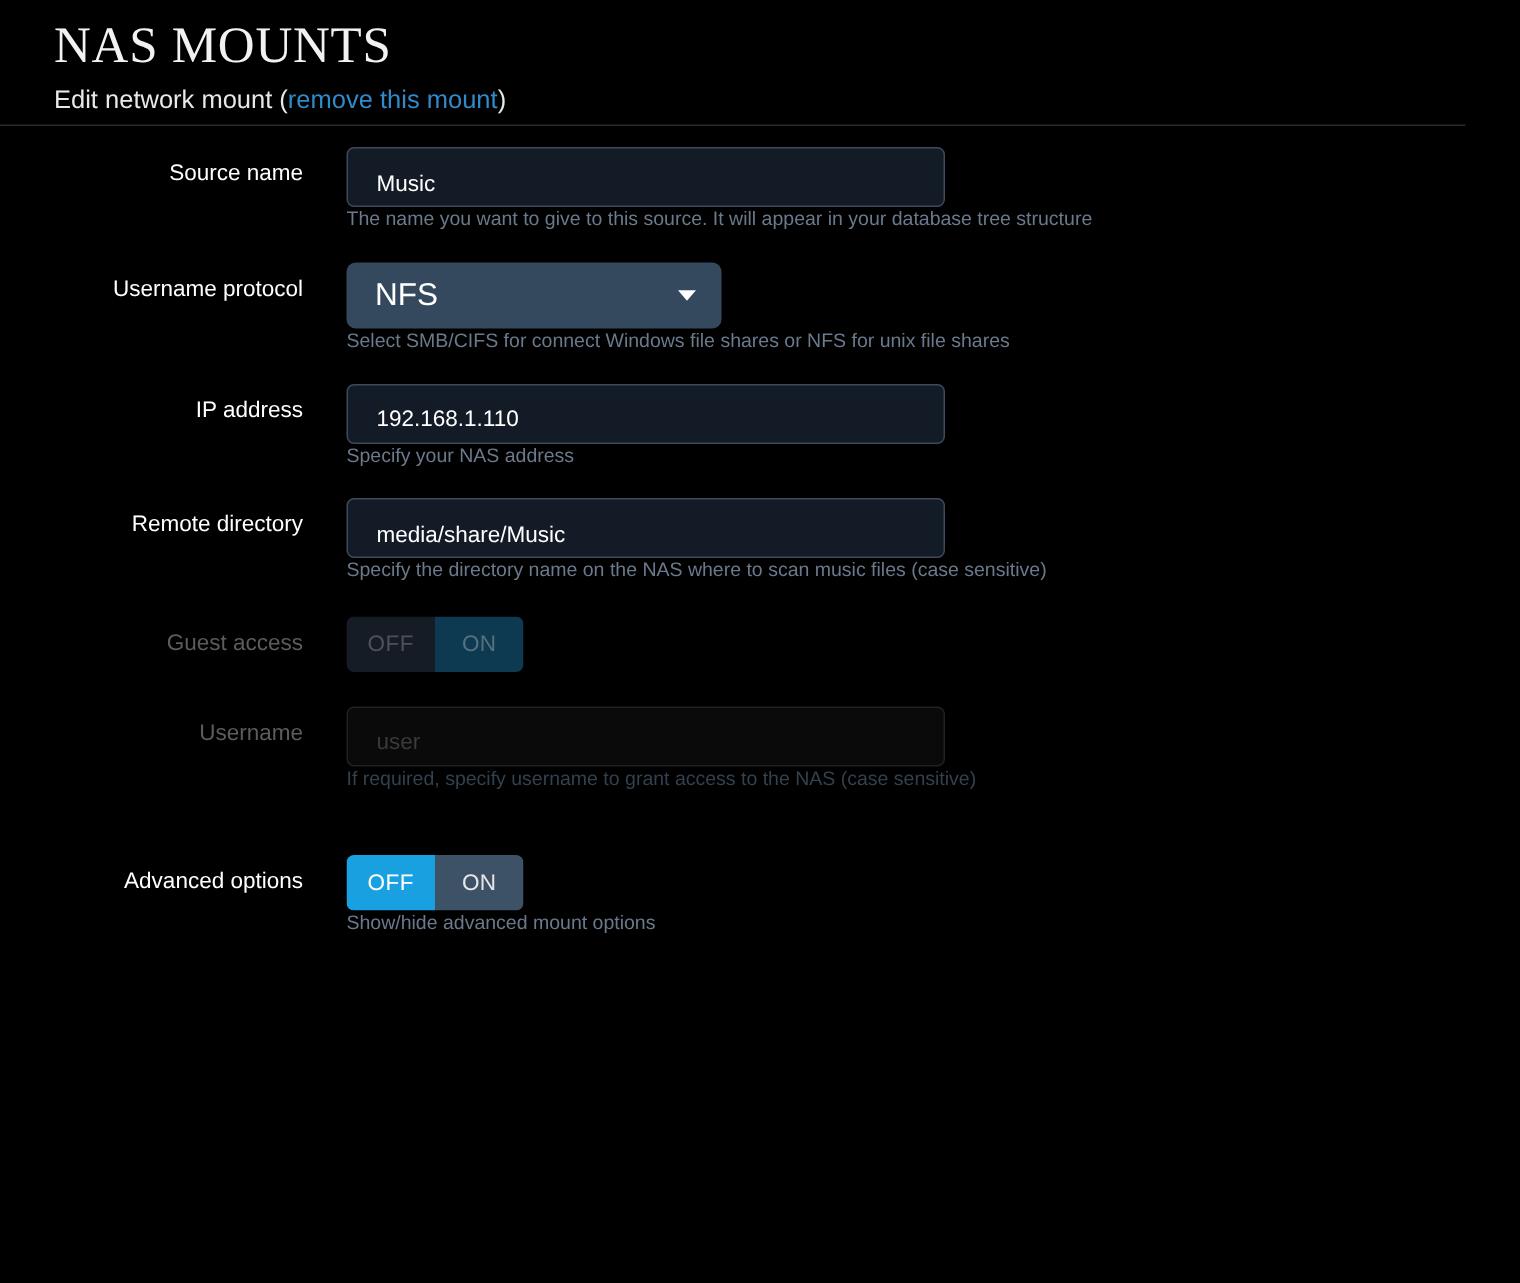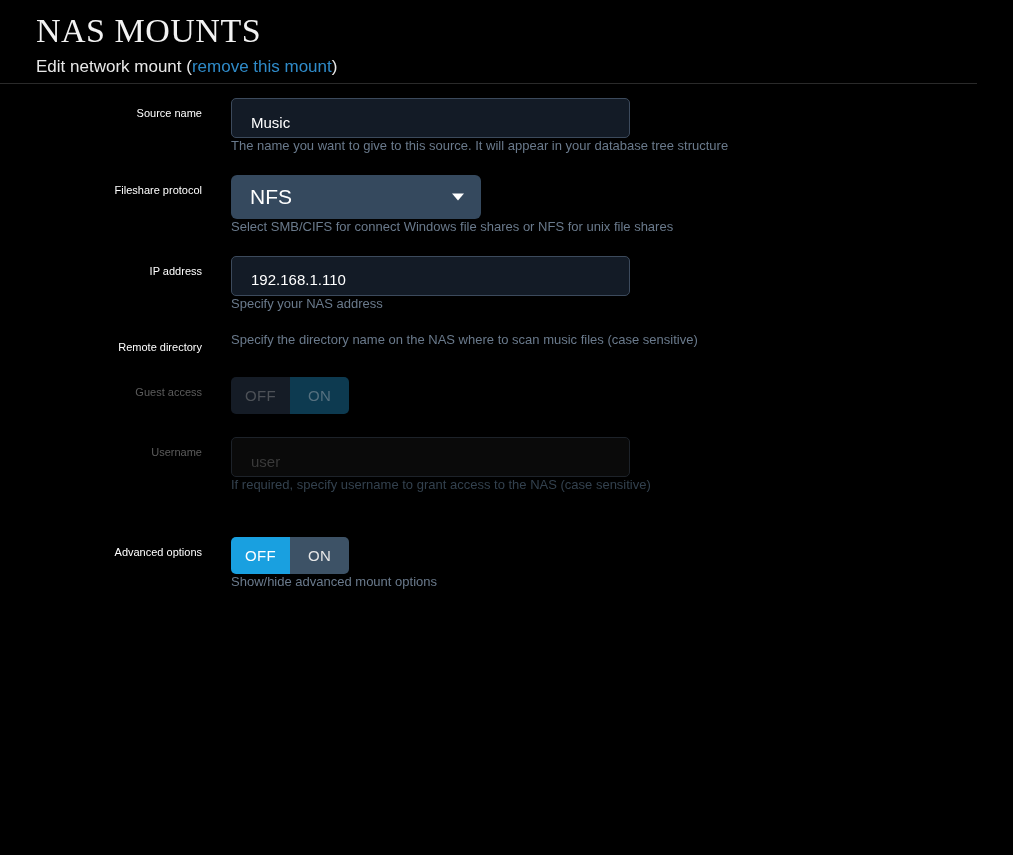--- a/index.html
+++ b/index.html
@@ -55,21 +55,21 @@
   .form { margin-top: 14px; }
 
   .row {
     position: relative;
     display: flex;
     align-items: flex-start;
   }
   .label {
     width: 202px;
     text-align: right;
-    font-size: 11px;
+    font-size: 15px;
     color: #ffffff;
     padding-top: 9px;
     flex: 0 0 202px;
     line-height: 1.2;
   }
   .row.disabled .label { color: #5c5c5c; }
 
   .control { margin-left: 29px; flex: 1 1 auto; }
 
   .input {
@@ -179,21 +179,21 @@
       <div class="label">Source name</div>
       <div class="control">
         <input class="input" type="text" value="Music" style="">
         <div class="hint">The name you want to give to this source. It will appear in your database tree structure</div>
       </div>
     </div>
 
     <div class="gap-sm"></div>
 
     <div class="row">
-      <div class="label">Fileshare protocol</div>
+      <div class="label">Username protocol</div>
       <div class="control">
         <div class="select-wrap">
           <div class="select">
             <span>NFS</span>
           </div>
           <span class="caret"></span>
         </div>
         <div class="hint">Select SMB/CIFS for connect Windows file shares or NFS for unix file shares</div>
       </div>
     </div>
@@ -206,20 +206,21 @@
         <input class="input" type="text" value="192.168.1.110" style="">
         <div class="hint">Specify your NAS address</div>
       </div>
     </div>
 
     <div class="gap-sm"></div>
 
     <div class="row">
       <div class="label">Remote directory</div>
       <div class="control">
+        <input class="input" type="text" value="media/share/Music" style="">
         <div class="hint">Specify the directory name on the NAS where to scan music files (case sensitive)</div>
       </div>
     </div>
 
     <div class="gap-md"></div>
 
     <div class="row disabled">
       <div class="label">Guest access</div>
       <div class="control">
         <div class="toggle dimmed">

